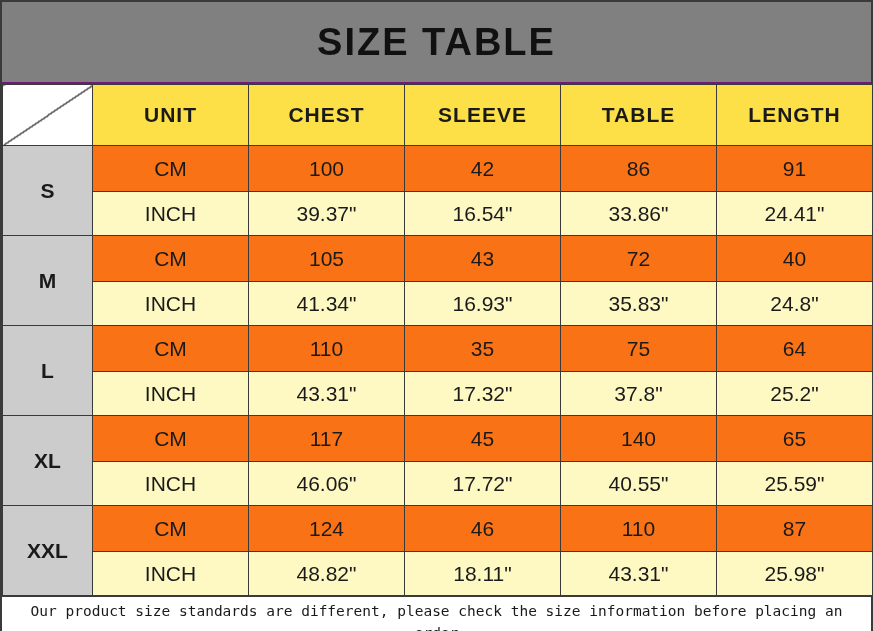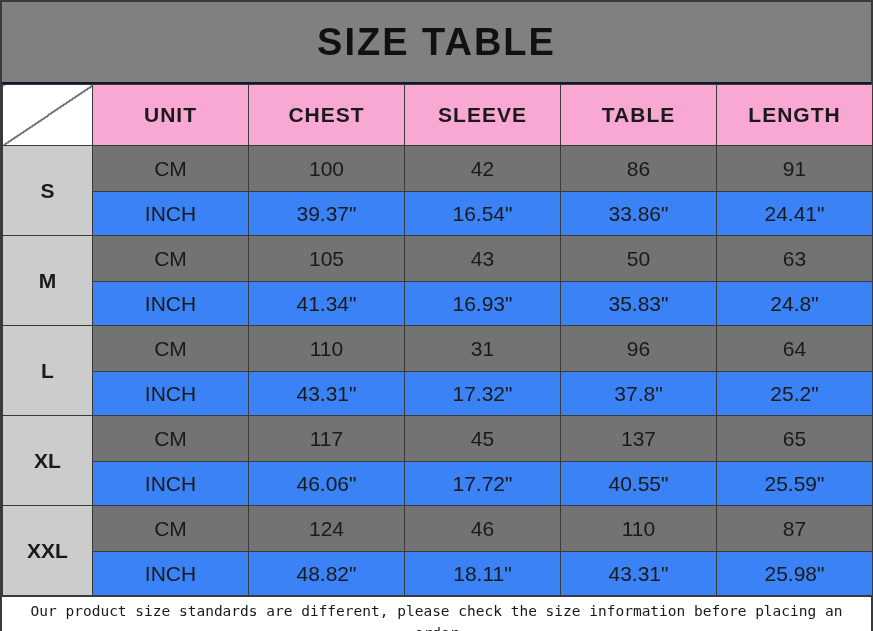--- a/index.html
+++ b/index.html
@@ -21,21 +21,21 @@
     background: #ffffff;
     display: flex;
     flex-direction: column;
   }
   .title-bar {
     height: 80px;
     background: #808080;
     display: flex;
     align-items: center;
     justify-content: center;
-    border-bottom: 2px solid #0f172a;
+    border-bottom: 2px solid #701a75;
     flex: none;
   }
   .title-bar .title {
     font-size: 38px;
     font-weight: bold;
     letter-spacing: 2px;
     color: #111111;
   }
   table.size-table {
     border-collapse: collapse;
@@ -50,42 +50,42 @@
     font-size: 21px;
     color: #1a1a1a;
     padding: 0;
   }
   col.c-size { width: 90px; }
   col.c-unit { width: 156px; }
   col.c-val  { width: 156px; }
 
   thead th {
     height: 60px;
-    background: #f9a8d4;
+    background: #fde047;
     font-weight: bold;
     font-size: 20px;
     letter-spacing: 1px;
   }
   th.corner {
     background: linear-gradient(to bottom right, #ffffff 0%, #ffffff 49.3%, #3a3a3a 49.3%, #3a3a3a 50.7%, #ffffff 50.7%, #ffffff 100%);
     padding: 0;
   }
   td.size-cell {
     background: #cccccc;
     font-weight: bold;
     font-size: 21px;
   }
   tr.cm-row td.unit-cell,
   tr.cm-row td.val-cell {
-    background: #737373;
+    background: #f97316;
     height: 45px;
   }
   tr.inch-row td.unit-cell,
   tr.inch-row td.val-cell {
-    background: #3b82f6;
+    background: #fef9c3;
     height: 43px;
   }
   td.unit-cell { font-weight: normal; }
   td.val-cell  { font-weight: normal; }
 
   .note {
     flex: 1 1 auto;
     background: #ffffff;
     border-top: 1px solid #3a3a3a;
     display: flex;
@@ -147,53 +147,53 @@
         <td class="val-cell">16.54"</td>
         <td class="val-cell">33.86"</td>
         <td class="val-cell">24.41"</td>
       </tr>
 
       <tr class="cm-row">
         <td class="size-cell" rowspan="2">M</td>
         <td class="unit-cell">CM</td>
         <td class="val-cell">105</td>
         <td class="val-cell">43</td>
-        <td class="val-cell">50</td>
-        <td class="val-cell">63</td>
+        <td class="val-cell">72</td>
+        <td class="val-cell">40</td>
       </tr>
       <tr class="inch-row">
         <td class="unit-cell">INCH</td>
         <td class="val-cell">41.34"</td>
         <td class="val-cell">16.93"</td>
         <td class="val-cell">35.83"</td>
         <td class="val-cell">24.8"</td>
       </tr>
 
       <tr class="cm-row">
         <td class="size-cell" rowspan="2">L</td>
         <td class="unit-cell">CM</td>
         <td class="val-cell">110</td>
-        <td class="val-cell">31</td>
-        <td class="val-cell">96</td>
+        <td class="val-cell">35</td>
+        <td class="val-cell">75</td>
         <td class="val-cell">64</td>
       </tr>
       <tr class="inch-row">
         <td class="unit-cell">INCH</td>
         <td class="val-cell">43.31"</td>
         <td class="val-cell">17.32"</td>
         <td class="val-cell">37.8"</td>
         <td class="val-cell">25.2"</td>
       </tr>
 
       <tr class="cm-row">
         <td class="size-cell" rowspan="2">XL</td>
         <td class="unit-cell">CM</td>
         <td class="val-cell">117</td>
         <td class="val-cell">45</td>
-        <td class="val-cell">137</td>
+        <td class="val-cell">140</td>
         <td class="val-cell">65</td>
       </tr>
       <tr class="inch-row">
         <td class="unit-cell">INCH</td>
         <td class="val-cell">46.06"</td>
         <td class="val-cell">17.72"</td>
         <td class="val-cell">40.55"</td>
         <td class="val-cell">25.59"</td>
       </tr>
 

